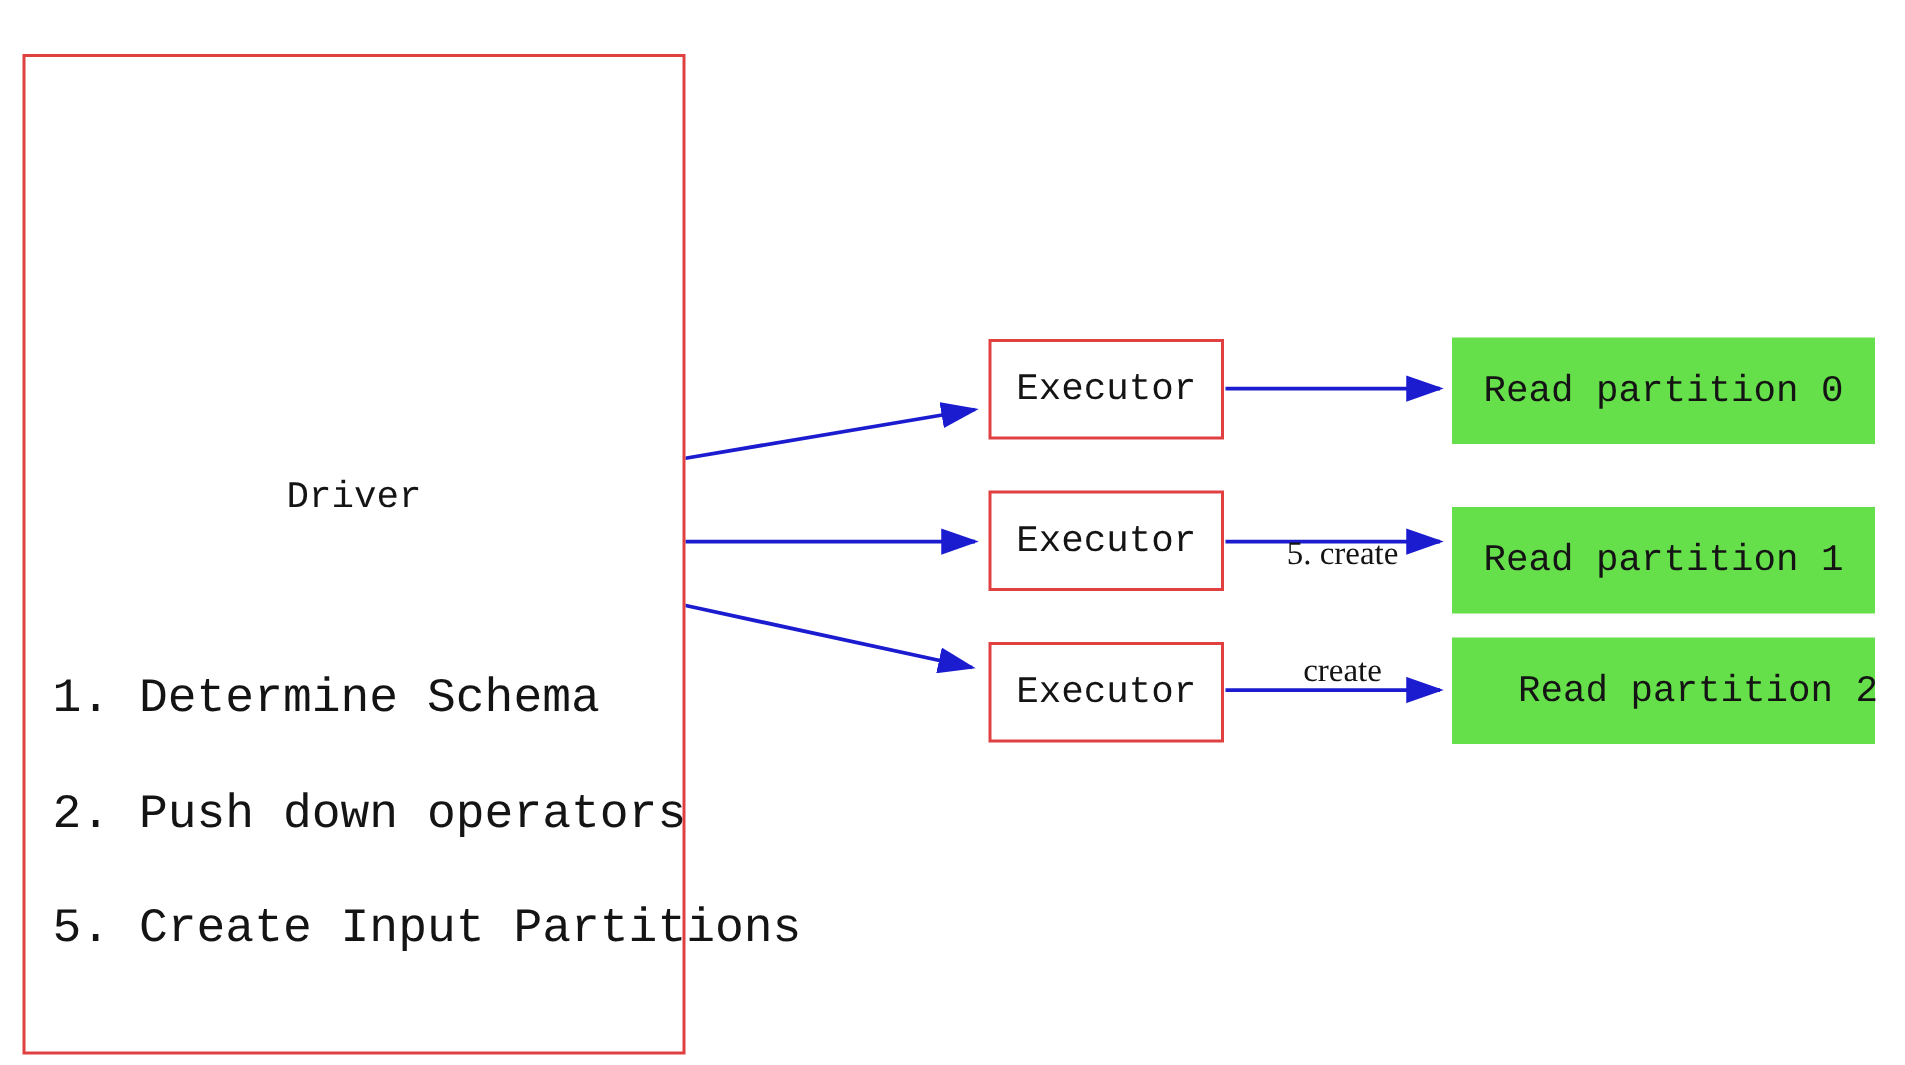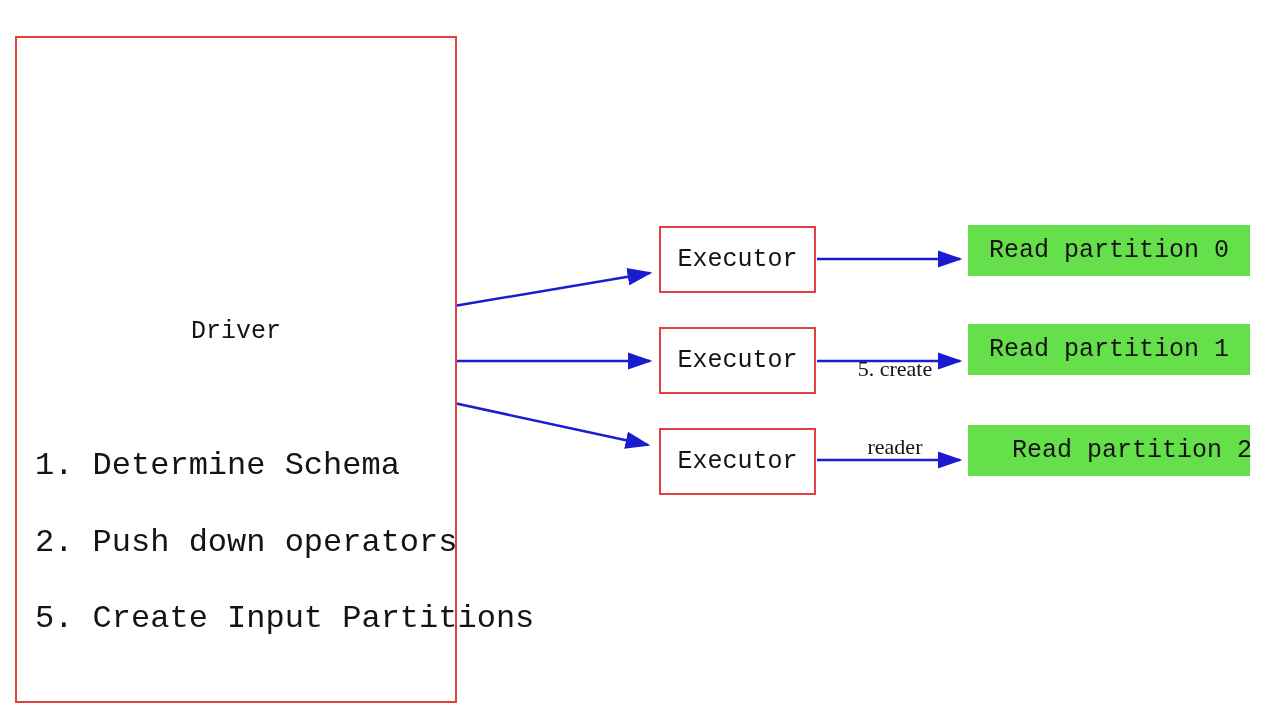--- a/index.html
+++ b/index.html
@@ -40,28 +40,28 @@
   .executor-box {
     left: 659px; width: 157px; height: 67px;
     display: flex; align-items: center; justify-content: center;
     font-size: 25px;
     white-space: pre;
   }
   .exec-1 { top: 226px; }
   .exec-2 { top: 327px; }
   .exec-3 { top: 428px; }
   .partition-box {
-    left: 968px; width: 282px; height: 51px;
+    left: 968px; width: 282px; height: 71px;
     background: var(--partition-green);
     display: flex; align-items: center; justify-content: center;
     font-size: 25px;
     white-space: pre;
   }
   .part-0 { top: 225px; }
-  .part-1 { top: 324px; }
+  .part-1 { top: 338px; }
   .part-2 { top: 425px; padding-left: 46px; }
   .edge-label {
     font-family: "Liberation Serif", "DejaVu Serif", serif;
     font-size: 22px; line-height: 26px;
     text-align: center;
     white-space: pre;
     pointer-events: none;
   }
   .label-serialize { left: 457px; top: 306px; width: 200px; }
   .label-reader { left: 820px; top: 304px; width: 150px; }
@@ -119,16 +119,16 @@
   </div>
   <div class="abs partition-box part-1">
     <span>Read partition 1</span>
   </div>
   <div class="abs partition-box part-2">
     <span>Read partition 2</span>
   </div>
 
   <div class="abs edge-label label-reader">
     <div>5. create</div>
-    <div>reader</div>
+    <div>create</div>
   </div>
 
 </div>
 
 </body></html>

